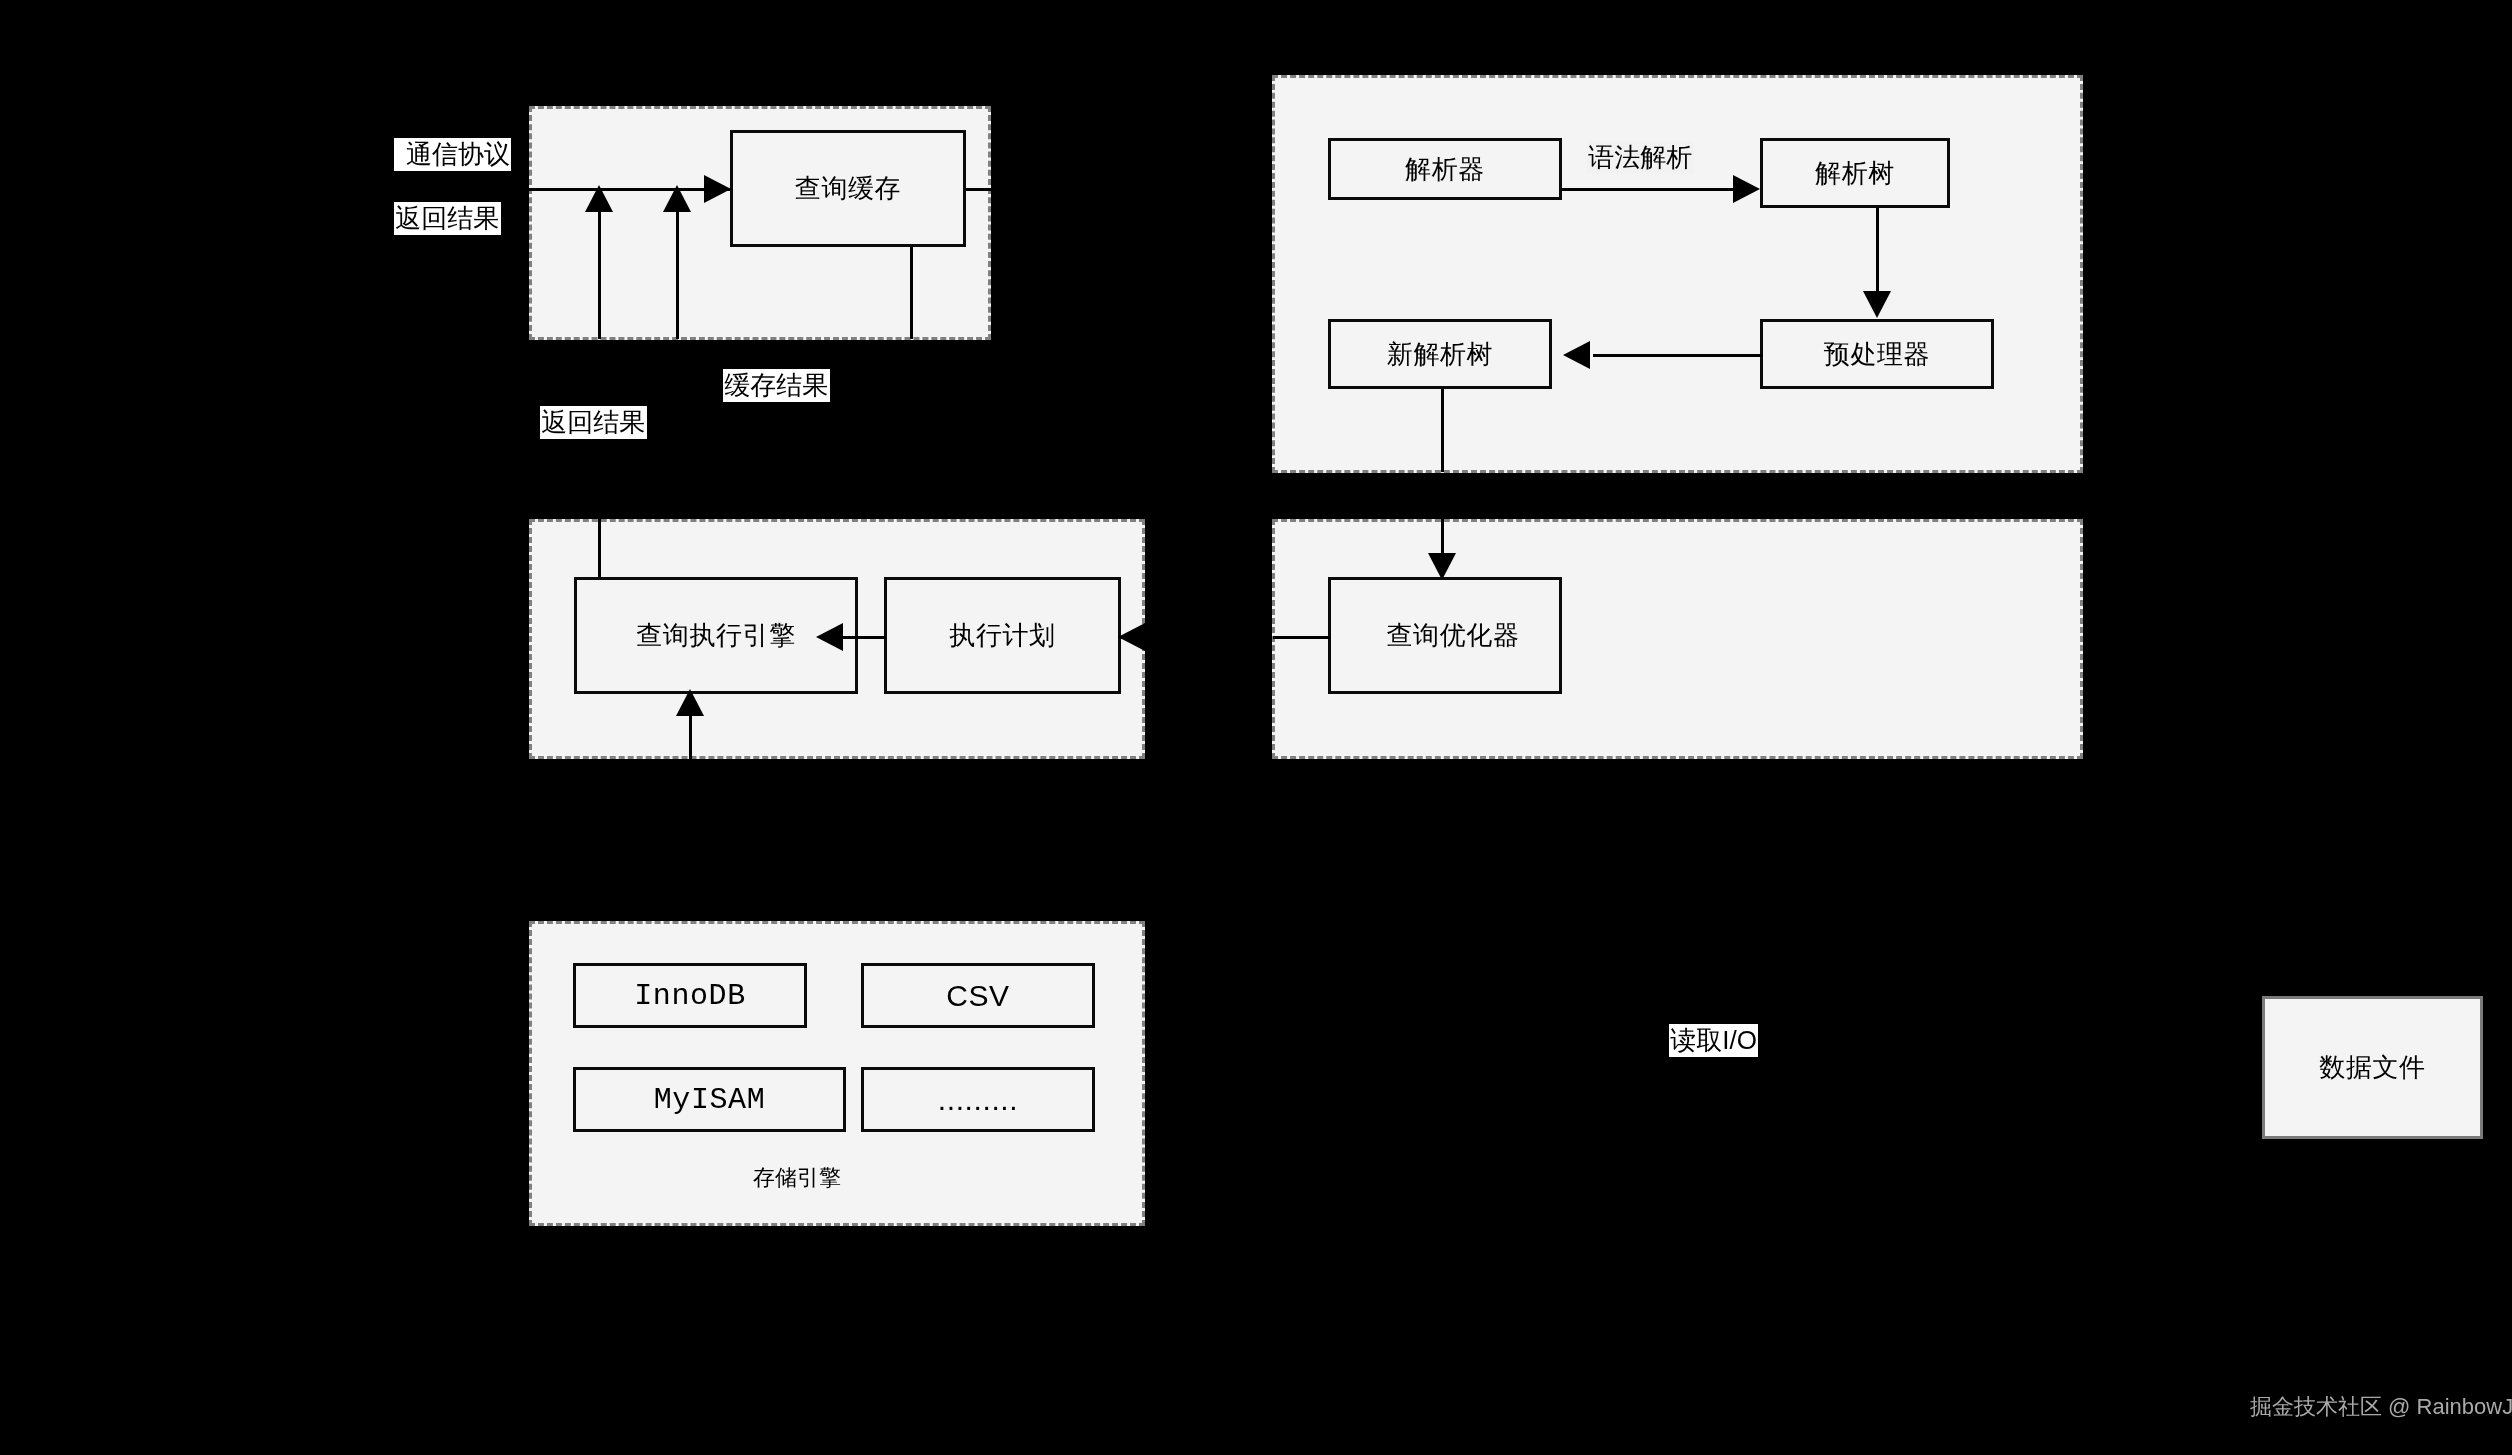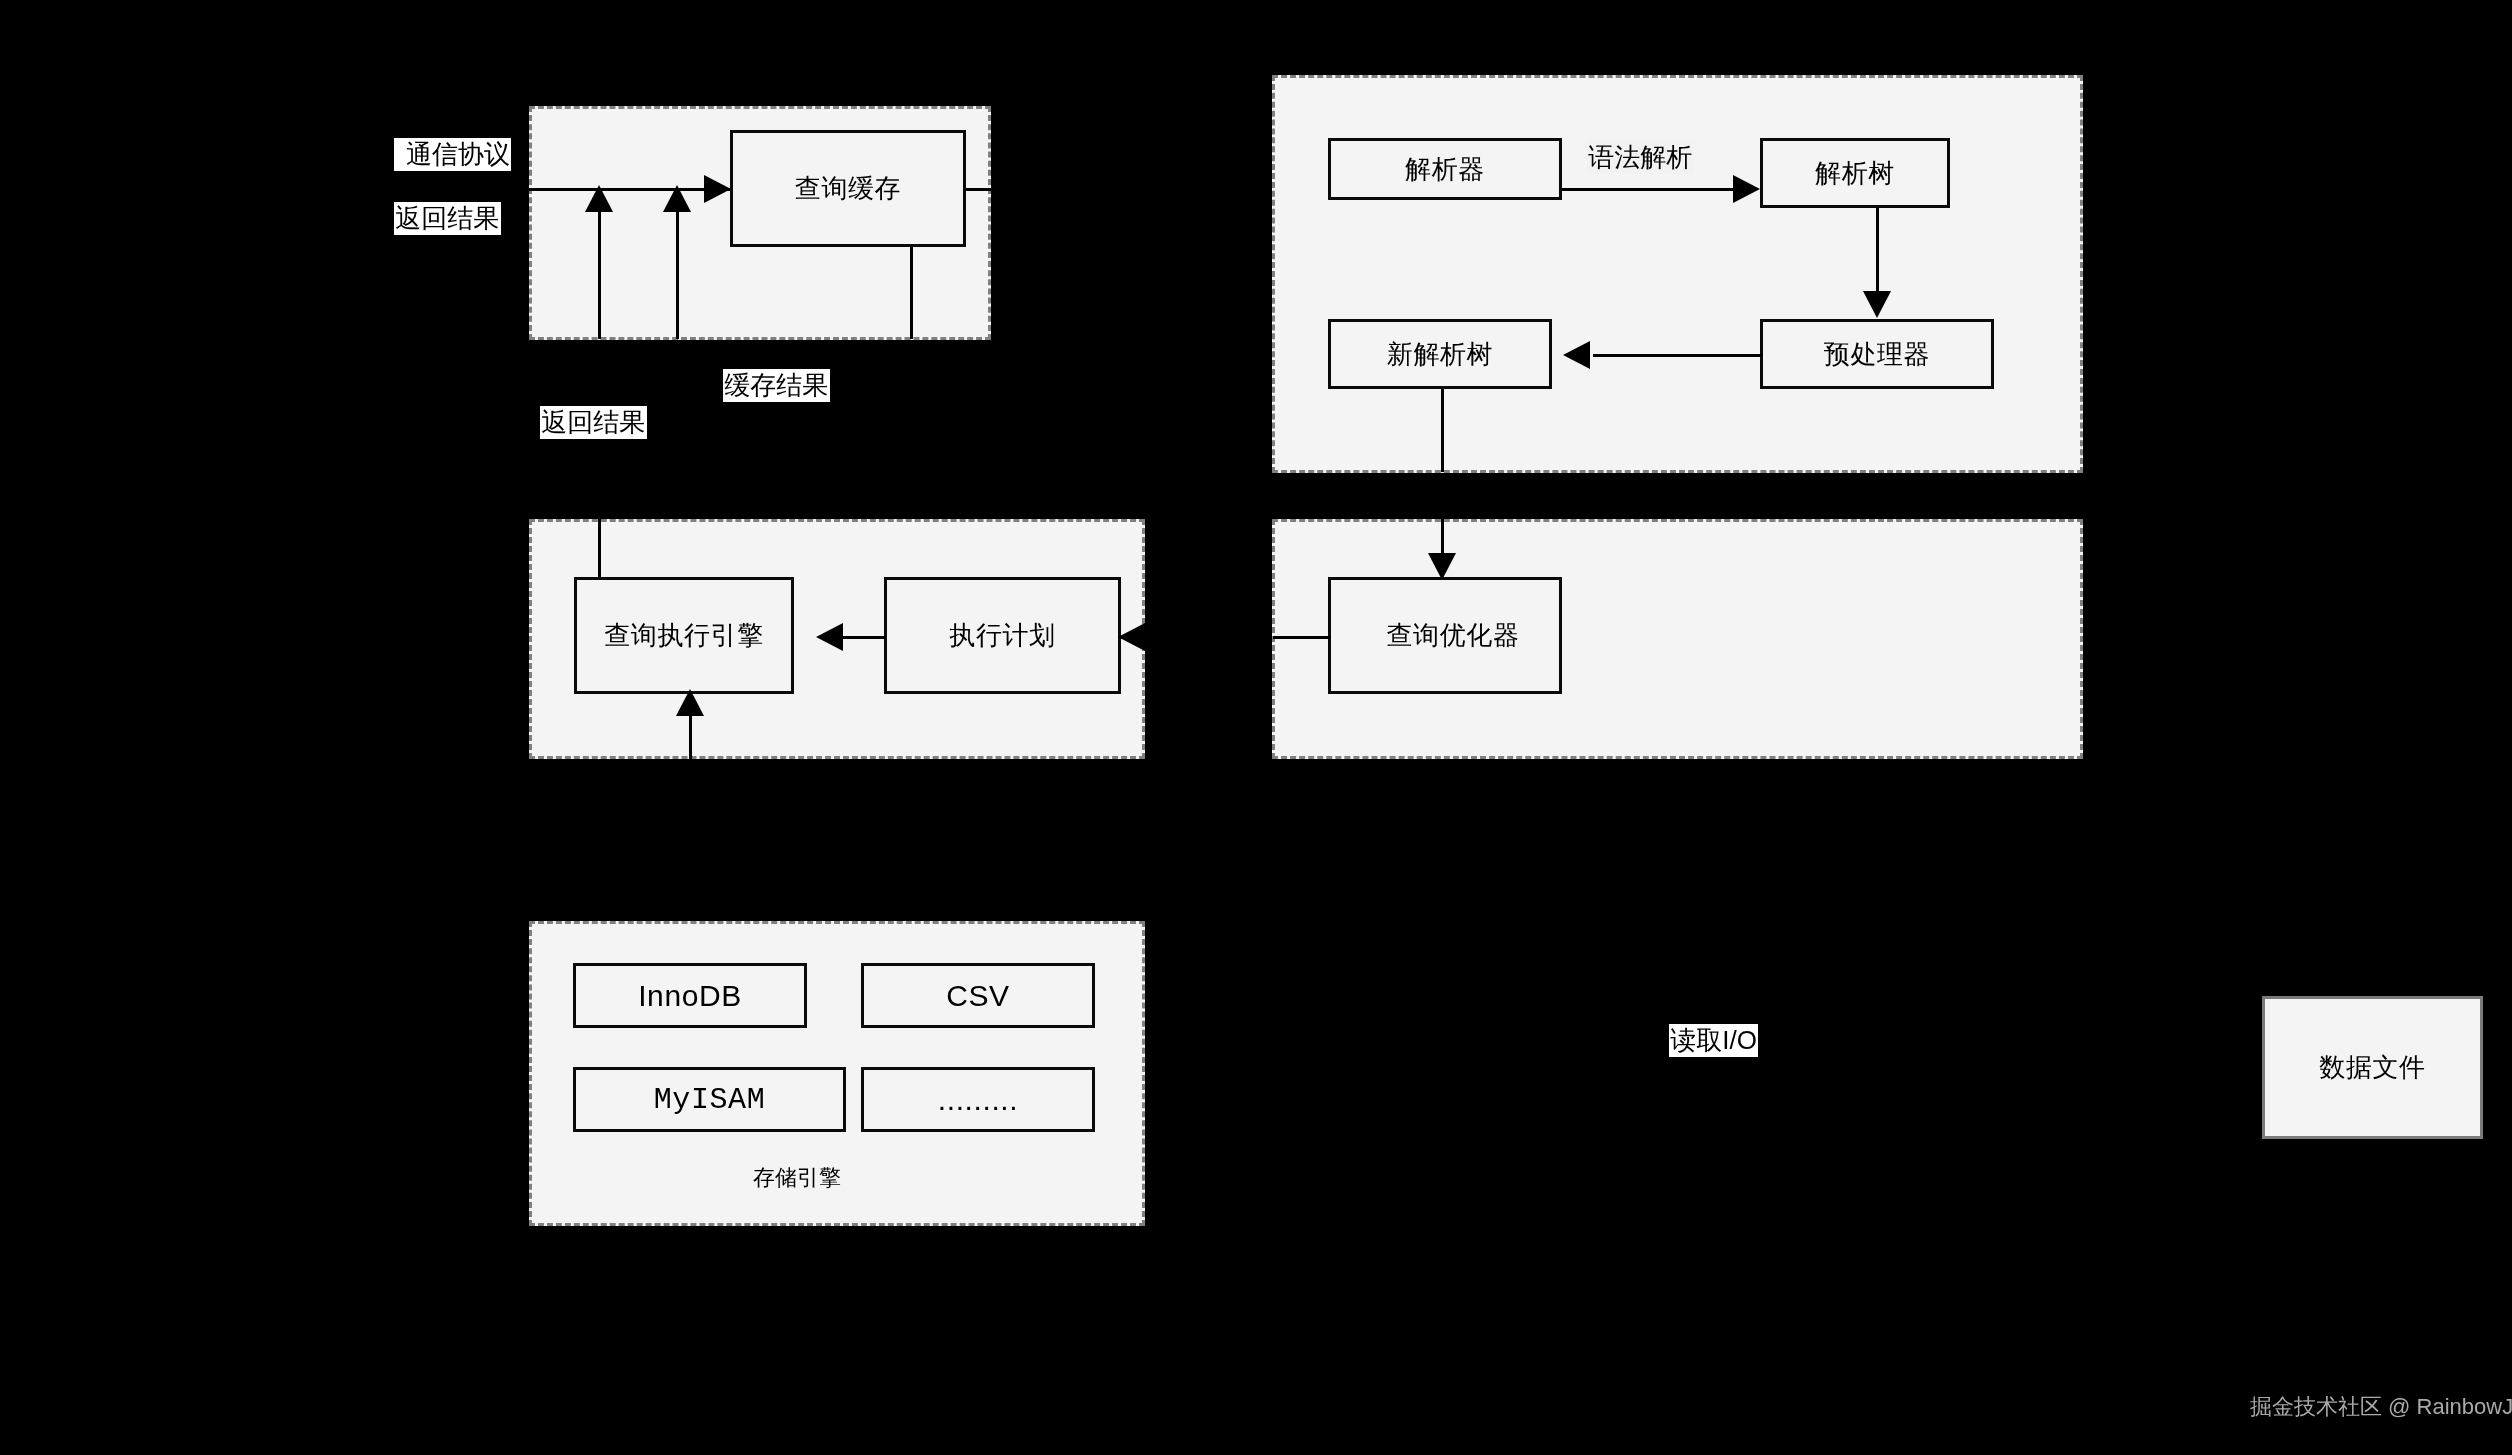--- a/index.html
+++ b/index.html
@@ -169,21 +169,21 @@
 
   <div class="ln-h" style="left:1593px; top:354px; width:170px;"></div>
   <div class="arrow left" style="left:1563px; top:341px;"></div>
 
   <div class="ln-v" style="left:1441px; top:389px; height:83px;"></div>
 
   <div class="group" style="left:529px; top:519px; width:616px; height:240px;"></div>
 
   <div class="ln-v" style="left:598px; top:506px; height:73px;"></div>
 
-  <div class="node" style="left:574px; top:577px; width:220px; height:117px;">
+  <div class="node" style="left:574px; top:577px; width:284px; height:117px;">
     <span>查询执行引擎</span>
   </div>
 
   <div class="node" style="left:884px; top:577px; width:237px; height:117px;">
     <span>执行计划</span>
   </div>
 
   <div class="ln-h" style="left:843px; top:636px; width:43px;"></div>
   <div class="arrow left" style="left:816px; top:623px;"></div>
 
@@ -199,21 +199,21 @@
   <div class="arrow down" style="left:1428px; top:553px;"></div>
 
   <div class="node" style="left:1328px; top:577px; width:234px; height:117px;padding-left:16px;">
     <span>查询优化器</span>
   </div>
 
   <div class="ln-h" style="left:1273px; top:636px; width:58px;"></div>
 
   <div class="group" style="left:529px; top:921px; width:616px; height:305px;"></div>
 
-  <div class="node latin" style="left:573px; top:963px; width:234px; height:65px;">
+  <div class="node latin" style="left:573px; top:963px; width:234px; height:65px;font-family:Liberation Mono, monospace;">
     <span>InnoDB</span>
   </div>
 
   <div class="node latin" style="left:861px; top:963px; width:234px; height:65px;">
     <span>CSV</span>
   </div>
 
   <div class="node latin" style="left:573px; top:1067px; width:273px; height:65px;font-family:Liberation Mono, monospace;">
     <span>MyISAM</span>
   </div>

